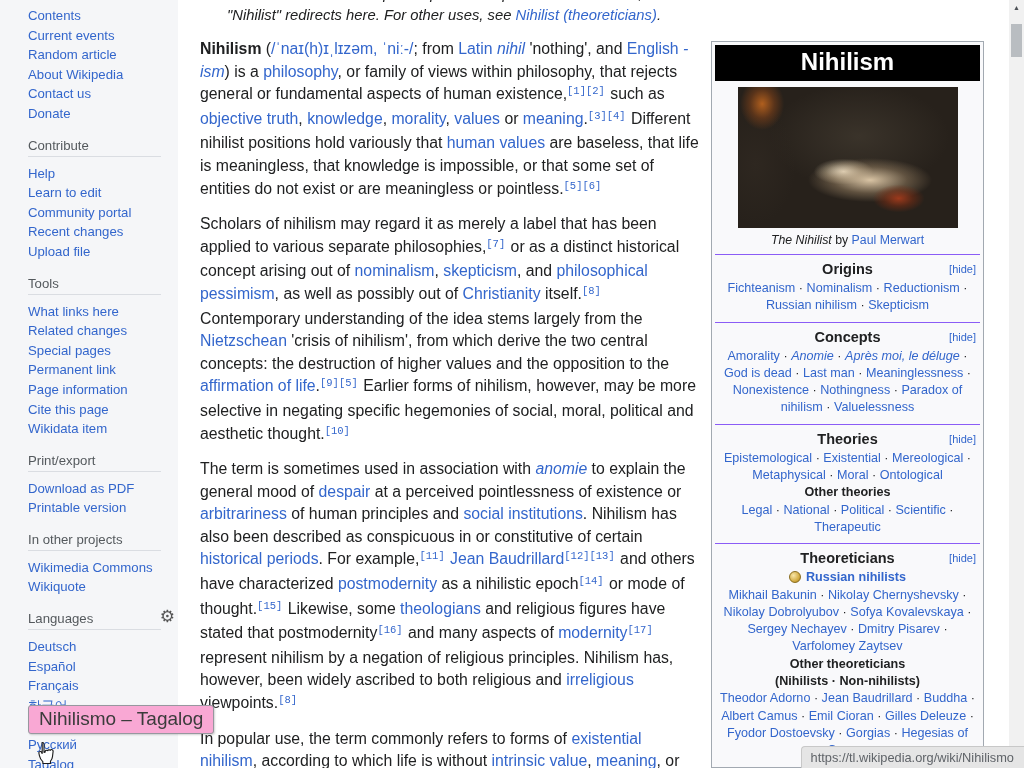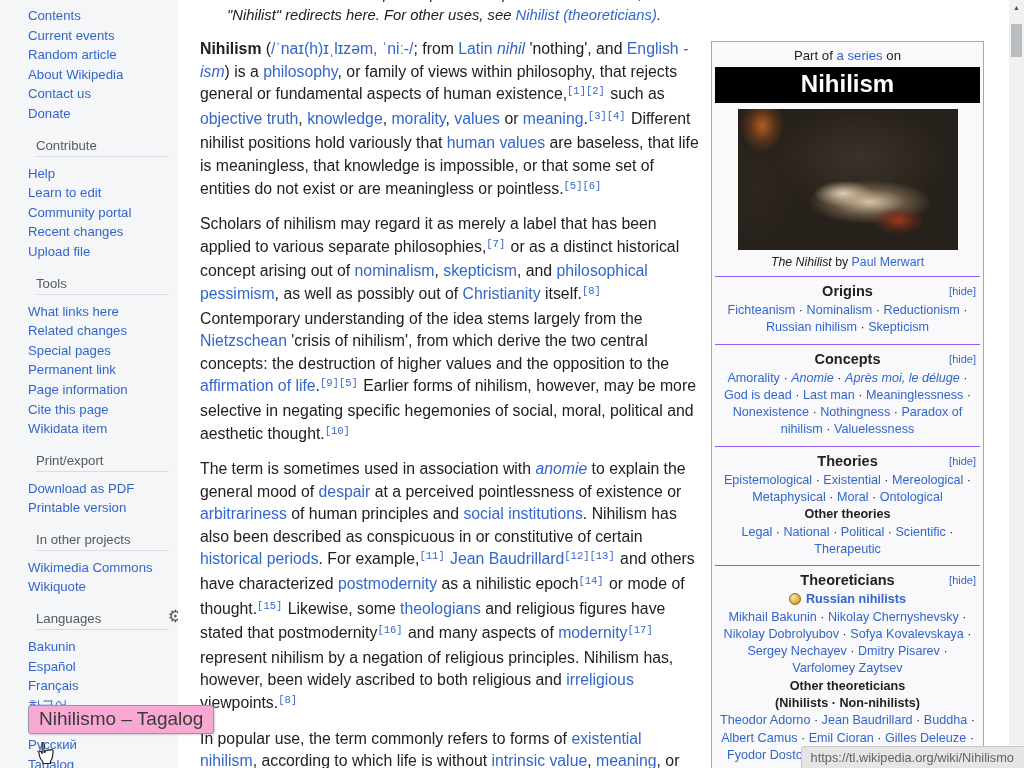--- a/index.html
+++ b/index.html
@@ -14,21 +14,21 @@
   #sidebar {
     position:absolute; left:0; top:0; width:182px; height:768px;
     background:#f5f6f8; border-right:1px solid #a7d7f9;
     padding:6px 0 0 28px; font-size:13.2px;
   }
   .sb-list { list-style:none; margin:0 0 10px 0; padding:0; }
   .sb-list li { line-height:19.6px; }
   .sb-list a { color:#3366cc; text-decoration:none; }
   .sb-list a.hovered { text-decoration:underline; }
   .sb-heading {
-    color:#54595d; font-size:13.2px; margin:14px 0 7px 8px; padding-bottom:3px;
+    color:#54595d; font-size:13.2px; margin:14px 0 7px 0; padding-bottom:3px;
     border-bottom:1px solid #dadde2; width:133px; position:relative;
   }
   .gear {
     position:absolute; right:-14px; top:-3px; font-size:17px; color:#555;
     cursor:pointer; line-height:17px;
   }
 
   
   #main { position:absolute; left:178px; top:0; width:846px; height:768px; background:#fff; }
   .article { position:absolute; left:22px; top:0; width:500px; }
@@ -133,21 +133,21 @@
         <li><a>Download as PDF</a></li>
         <li><a>Printable version</a></li>
       </ul>
       <div class="sb-heading">In other projects</div>
       <ul class="sb-list">
         <li><a>Wikimedia Commons</a></li>
         <li><a>Wikiquote</a></li>
       </ul>
       <div class="sb-heading">Languages<span class="gear">⚙︎</span></div>
       <ul class="sb-list">
-        <li><a>Bakunin</a></li>
+        <li><a>Deutsch</a></li>
         <li><a>Español</a></li>
         <li><a>Français</a></li>
         <li><a>한국어</a></li>
         <li><a>Italiano</a></li>
         <li><a>Русский</a></li>
         <li><a class="hovered">Tagalog</a></li>
       </ul>
     </div>
 </div>
 
@@ -157,21 +157,20 @@
       <div class="inner"><span class="seg-p">This article is about the philosophical viewpoint. For other uses, see </span></div>
     </div>
     <div class="hatnote"><span class="seg-p">"Nihilist" redirects here. For other uses, see </span><span class="seg-l">Nihilist (theoreticians)</span><span class="seg-p">.</span></div>
     <p class="para"><span class="seg-b">Nihilism</span><span class="seg-p"> (</span><span class="seg-l">/ˈnaɪ(h)ɪˌlɪzəm, </span><span class="seg-l">ˈniː-/</span><span class="seg-p">; from </span><span class="seg-l">Latin</span><span class="seg-p"> </span><span class="seg-il">nihil</span><span class="seg-p"> 'nothing', and </span><span class="seg-l">English</span><span class="seg-p"> </span><span class="seg-il">-ism</span><span class="seg-p">) is a </span><span class="seg-l">philosophy</span><span class="seg-p">, or family of views within philosophy, that rejects general or fundamental aspects of human existence,</span><span class="seg-s">[1][2]</span><span class="seg-p"> such as </span><span class="seg-l">objective truth</span><span class="seg-p">, </span><span class="seg-l">knowledge</span><span class="seg-p">, </span><span class="seg-l">morality</span><span class="seg-p">, </span><span class="seg-l">values</span><span class="seg-p"> or </span><span class="seg-l">meaning</span><span class="seg-p">.</span><span class="seg-s">[3][4]</span><span class="seg-p"> Different nihilist positions hold variously that </span><span class="seg-l">human values</span><span class="seg-p"> are baseless, that life is meaningless, that knowledge is impossible, or that some set of entities do not exist or are meaningless or pointless.</span><span class="seg-s">[5][6]</span></p>
     <p class="para"><span class="seg-p">Scholars of nihilism may regard it as merely a label that has been applied to various separate philosophies,</span><span class="seg-s">[7]</span><span class="seg-p"> or as a distinct historical concept arising out of </span><span class="seg-l">nominalism</span><span class="seg-p">, </span><span class="seg-l">skepticism</span><span class="seg-p">, and </span><span class="seg-l">philosophical pessimism</span><span class="seg-p">, as well as possibly out of </span><span class="seg-l">Christianity</span><span class="seg-p"> itself.</span><span class="seg-s">[8]</span><span class="seg-p"> Contemporary understanding of the idea stems largely from the </span><span class="seg-l">Nietzschean</span><span class="seg-p"> 'crisis of nihilism', from which derive the two central concepts: the destruction of higher values and the opposition to the </span><span class="seg-l">affirmation of life</span><span class="seg-p">.</span><span class="seg-s">[9][5]</span><span class="seg-p"> Earlier forms of nihilism, however, may be more selective in negating specific hegemonies of social, moral, political and aesthetic thought.</span><span class="seg-s">[10]</span></p>
     <p class="para"><span class="seg-p">The term is sometimes used in association with </span><span class="seg-il">anomie</span><span class="seg-p"> to explain the general mood of </span><span class="seg-l">despair</span><span class="seg-p"> at a perceived pointlessness of existence or </span><span class="seg-l">arbitrariness</span><span class="seg-p"> of human principles and </span><span class="seg-l">social institutions</span><span class="seg-p">. Nihilism has also been described as conspicuous in or constitutive of certain </span><span class="seg-l">historical periods</span><span class="seg-p">. For example,</span><span class="seg-s">[11]</span><span class="seg-p"> </span><span class="seg-l">Jean Baudrillard</span><span class="seg-s">[12][13]</span><span class="seg-p"> and others have characterized </span><span class="seg-l">postmodernity</span><span class="seg-p"> as a nihilistic epoch</span><span class="seg-s">[14]</span><span class="seg-p"> or mode of thought.</span><span class="seg-s">[15]</span><span class="seg-p"> Likewise, some </span><span class="seg-l">theologians</span><span class="seg-p"> and religious figures have stated that postmodernity</span><span class="seg-s">[16]</span><span class="seg-p"> and many aspects of </span><span class="seg-l">modernity</span><span class="seg-s">[17]</span><span class="seg-p"> represent nihilism by a negation of religious principles. Nihilism has, however, been widely ascribed to both religious and </span><span class="seg-l">irreligious</span><span class="seg-p"> viewpoints.</span><span class="seg-s">[8]</span></p>
     <p class="para"><span class="seg-p">In popular use, the term commonly refers to forms of </span><span class="seg-l">existential nihilism</span><span class="seg-p">, according to which life is without </span><span class="seg-l">intrinsic value</span><span class="seg-p">, </span><span class="seg-l">meaning</span><span class="seg-p">, or purpose.</span><span class="seg-s">[18]</span><span class="seg-p"> Other prominent positions within nihilism include the rejection of all </span><span class="seg-l">normative</span><span class="seg-p"> and </span><span class="seg-l">ethical</span><span class="seg-p"> views (</span><span class="seg-l">§ Moral nihilism</span><span class="seg-p">), the rejection of all social and </span></p>
   </div>
 
   <div id="infobox">
-    <div class="series-line"><span class="seg-p">Part of </span><span class="seg-l">a series</span><span class="seg-p"> on</span></div>
     <div class="ib-title">Nihilism</div>
     <div class="ib-image"></div>
     <div class="ib-caption"><span class="seg-i">The Nihilist</span><span class="seg-p"> by </span><span class="seg-l">Paul Merwart</span></div>
     <div>
         <div class="ib-section">
           <div class="ib-header">Origins<span class="ib-hide">[hide]</span></div>
           <div class="ib-row"><span class="seg-l">Fichteanism</span><span class="seg-p"> · </span><span class="seg-l">Nominalism</span><span class="seg-p"> · </span><span class="seg-l">Reductionism</span><span class="seg-p"> · </span><span class="seg-l">Russian nihilism</span><span class="seg-p"> · </span><span class="seg-l">Skepticism</span></div>
         </div>
         <div class="ib-section">
           <div class="ib-header">Concepts<span class="ib-hide">[hide]</span></div>

